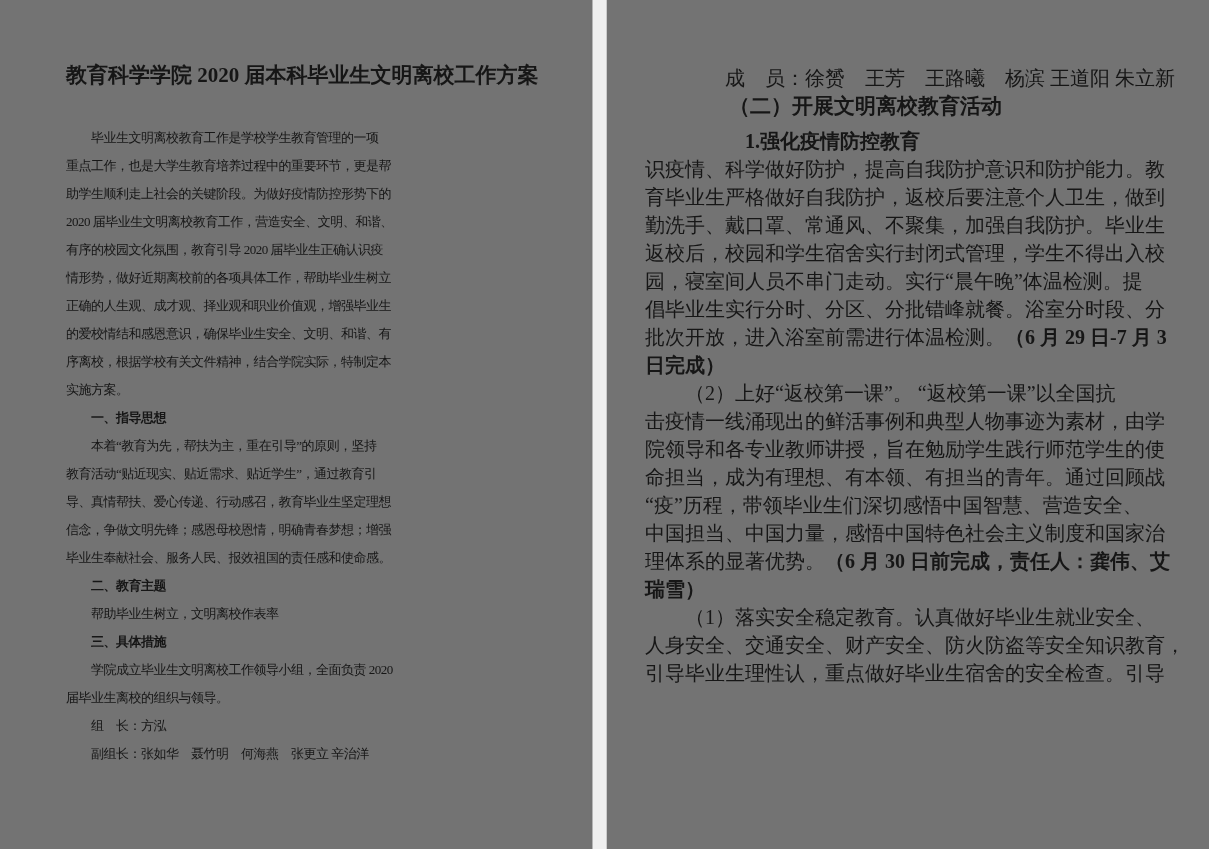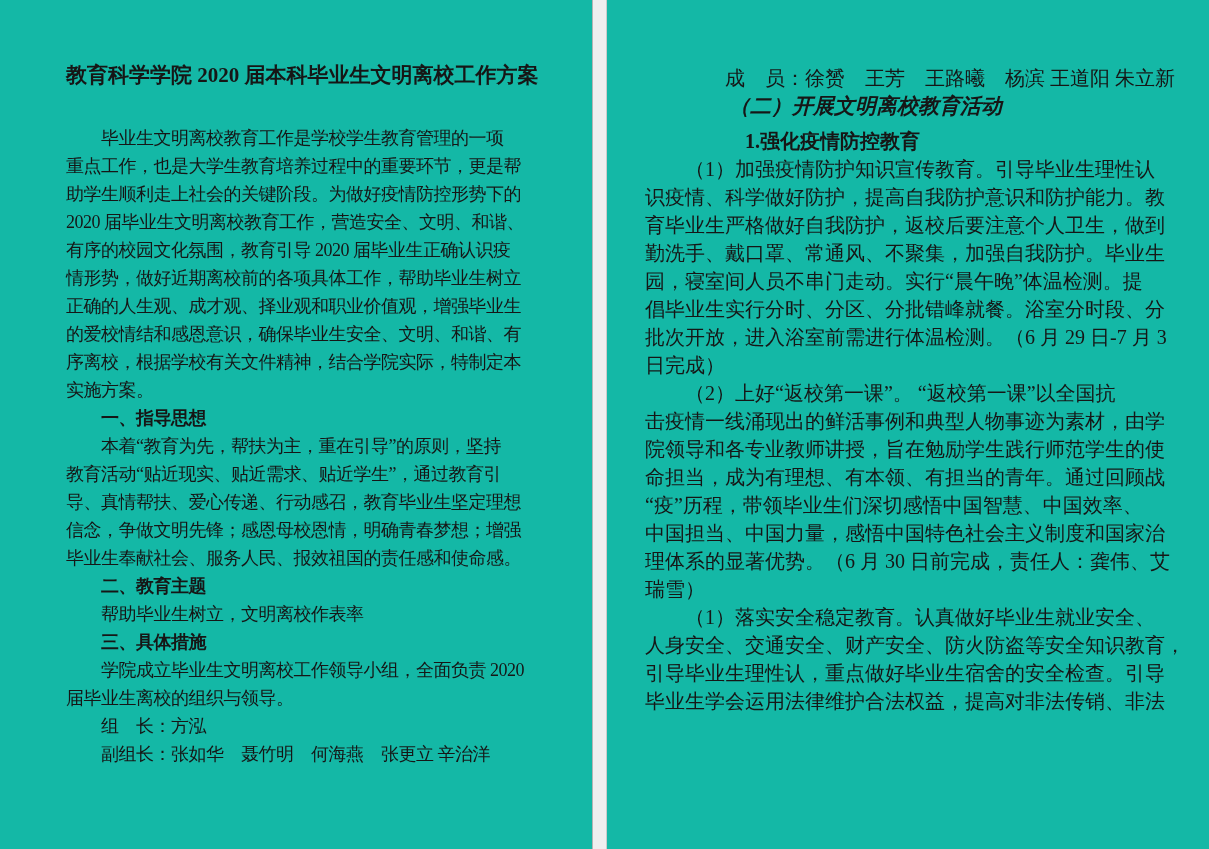--- a/index.html
+++ b/index.html
@@ -5,21 +5,21 @@
   html, body { margin: 0; padding: 0; background: #ffffff; }
   .canvas {
     position: relative;
     width: 1209px;
     height: 849px;
     background: #ffffff;
     overflow: hidden;
     font-family: "Liberation Serif", "DejaVu Serif", serif;
     color: #161616;
   }
-  .page { position: absolute; top: 0; bottom: 0; background: #14b8a6; }
+  .page { position: absolute; top: 0; bottom: 0; background: #737373; }
   .page-left  { left: 0; width: 592px; }
   .page-right { left: 607px; right: 0; }
   .divider {
     position: absolute;
     left: 592px;
     top: 0;
     bottom: 0;
     width: 15px;
     box-sizing: border-box;
     background: #efefef;
@@ -31,38 +31,38 @@
     width: 458px;
     text-align: center;
     font-weight: bold;
     font-size: 21px;
     line-height: 30px;
     white-space: pre;
   }
   .body-left {
     margin-left: 66px;
     width: 462px;
-    font-size: 18px;
+    font-size: 13px;
     letter-spacing: -0.5px;
   }
   .body-right {
     margin-top: 64px;
     margin-left: 38px;
     width: 530px;
     font-size: 20px;
   }
   .line {
     height: 28px;
     line-height: 28px;
     white-space: pre;
   }
   .line.h { font-weight: bold; }
-  .line.hd { font-size: 21px; font-style: italic; }   
+  .line.hd { font-size: 21px; }   
   .line.hs { margin-top: 7px; }   
-  .b { font-weight: normal; }
+  .b { font-weight: bold; }
 </style>
 </head>
 <body>
 
 <div class="canvas">
 
   <div class="page page-left">
     <div class="doc-title">教育科学学院 2020 届本科毕业生文明离校工作方案</div>
     <div class="body-left">
         <div class="line"><span>　　毕业生文明离校教育工作是学校学生教育管理的一项</span></div>
@@ -91,36 +91,35 @@
       </div>
   </div>
 
   <div class="divider"></div>
 
   <div class="page page-right">
     <div class="body-right">
         <div class="line e"><span>　　　　成　员：徐赟　王芳　王路曦　杨滨 王道阳 朱立新</span></div>
         <div class="line h hd e"><span>　　　　（二）开展文明离校教育活动</span></div>
         <div class="line h hs e"><span>　　　　　1.强化疫情防控教育</span></div>
-        <div class="line"><span>　　（1）加强疫情防护知识宣传教育。引导毕业生理性认</span></div>
         <div class="line"><span>识疫情、科学做好防护，提高自我防护意识和防护能力。教</span></div>
         <div class="line"><span>育毕业生严格做好自我防护，返校后要注意个人卫生，做到</span></div>
         <div class="line"><span>勤洗手、戴口罩、常通风、不聚集，加强自我防护。毕业生</span></div>
+        <div class="line"><span>返校后，校园和学生宿舍实行封闭式管理，学生不得出入校</span></div>
         <div class="line"><span>园，寝室间人员不串门走动。实行“晨午晚”体温检测。提</span></div>
         <div class="line"><span>倡毕业生实行分时、分区、分批错峰就餐。浴室分时段、分</span></div>
         <div class="line"><span>批次开放，进入浴室前需进行体温检测。</span><span class="b">（6 月 29 日-7 月 3</span></div>
         <div class="line e"><span class="b">日完成）</span></div>
         <div class="line"><span>　　（2）上好“返校第一课”。 “返校第一课”以全国抗</span></div>
         <div class="line"><span>击疫情一线涌现出的鲜活事例和典型人物事迹为素材，由学</span></div>
         <div class="line"><span>院领导和各专业教师讲授，旨在勉励学生践行师范学生的使</span></div>
         <div class="line"><span>命担当，成为有理想、有本领、有担当的青年。通过回顾战</span></div>
-        <div class="line"><span>“疫”历程，带领毕业生们深切感悟中国智慧、中国效率、</span></div>
+        <div class="line"><span>“疫”历程，带领毕业生们深切感悟中国智慧、营造安全、</span></div>
         <div class="line"><span>中国担当、中国力量，感悟中国特色社会主义制度和国家治</span></div>
         <div class="line"><span>理体系的显著优势。</span><span class="b">（6 月 30 日前完成，责任人：龚伟、艾</span></div>
         <div class="line e"><span class="b">瑞雪）</span></div>
         <div class="line"><span>　　（1）落实安全稳定教育。认真做好毕业生就业安全、</span></div>
         <div class="line"><span>人身安全、交通安全、财产安全、防火防盗等安全知识教育，</span></div>
         <div class="line"><span>引导毕业生理性认，重点做好毕业生宿舍的安全检查。引导</span></div>
-        <div class="line"><span>毕业生学会运用法律维护合法权益，提高对非法传销、非法</span></div>
       </div>
   </div>
 
 </div>
 
 </body></html>

